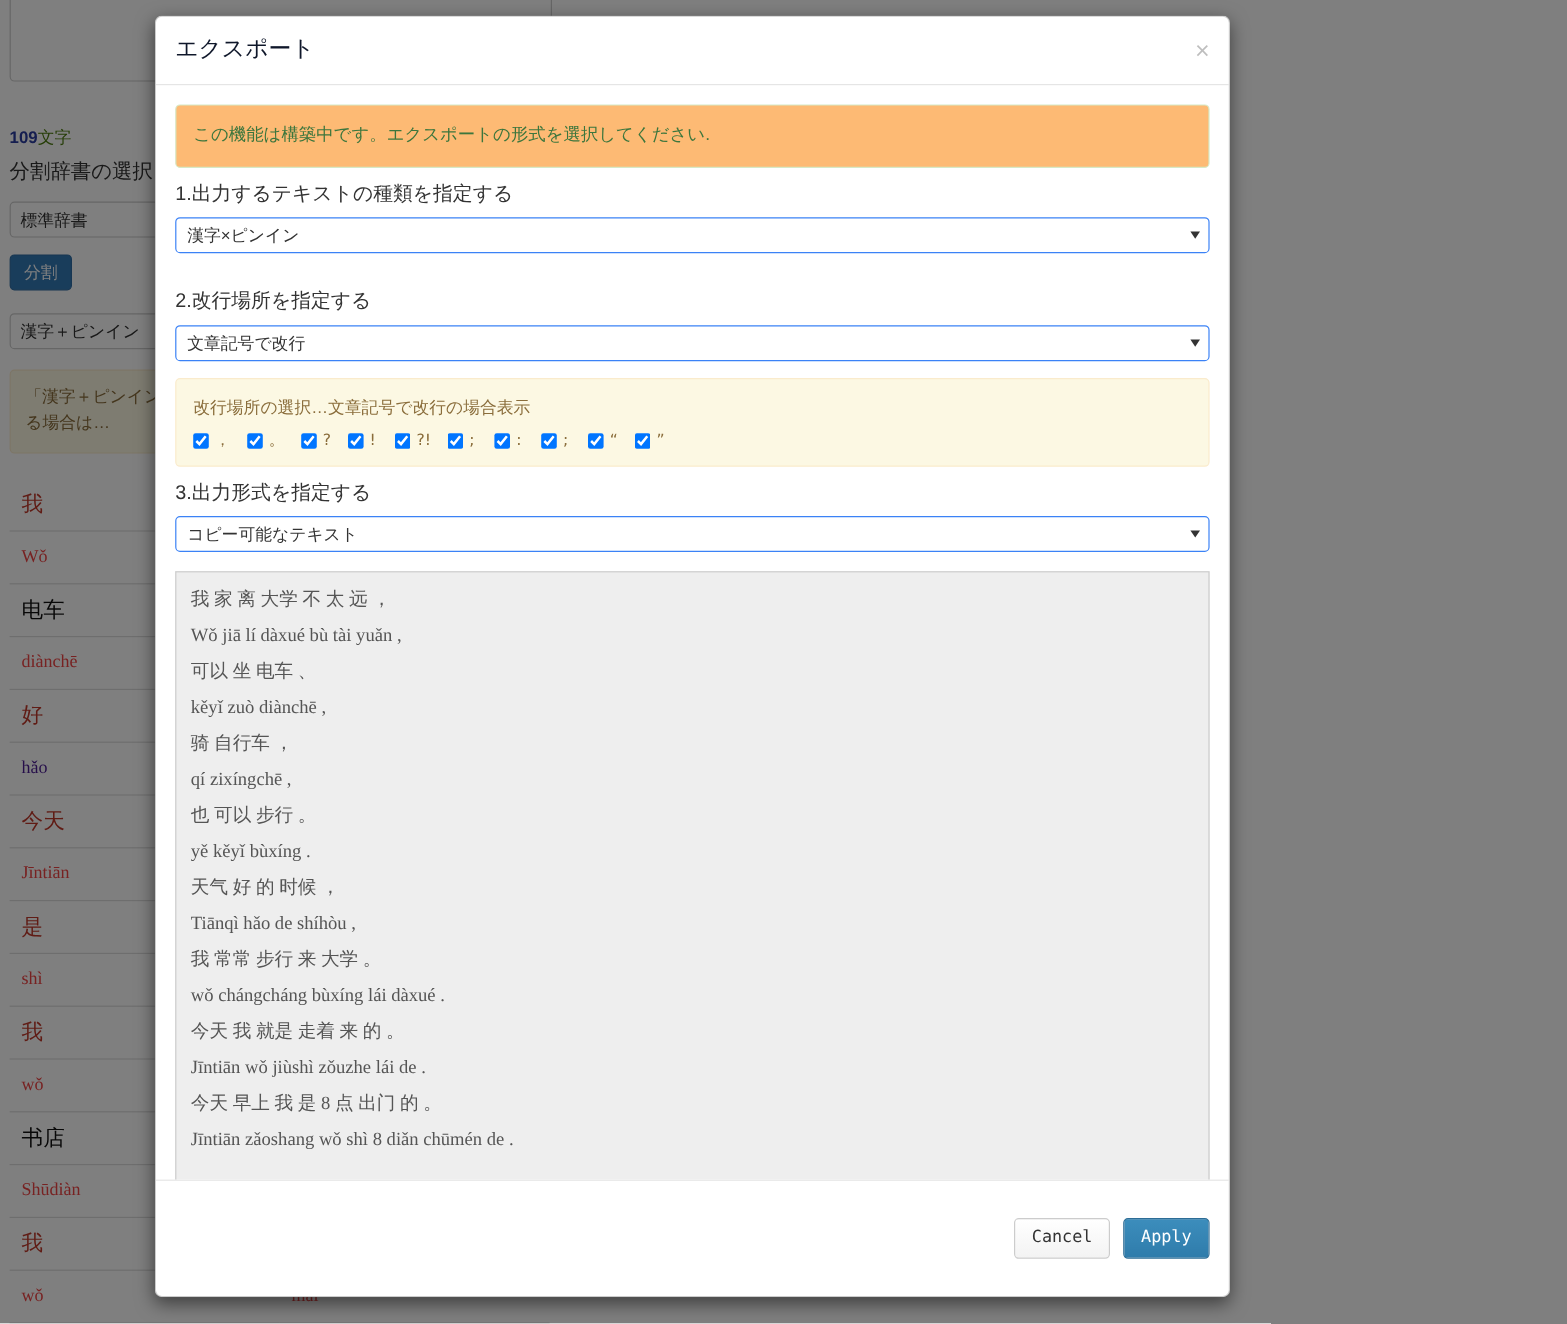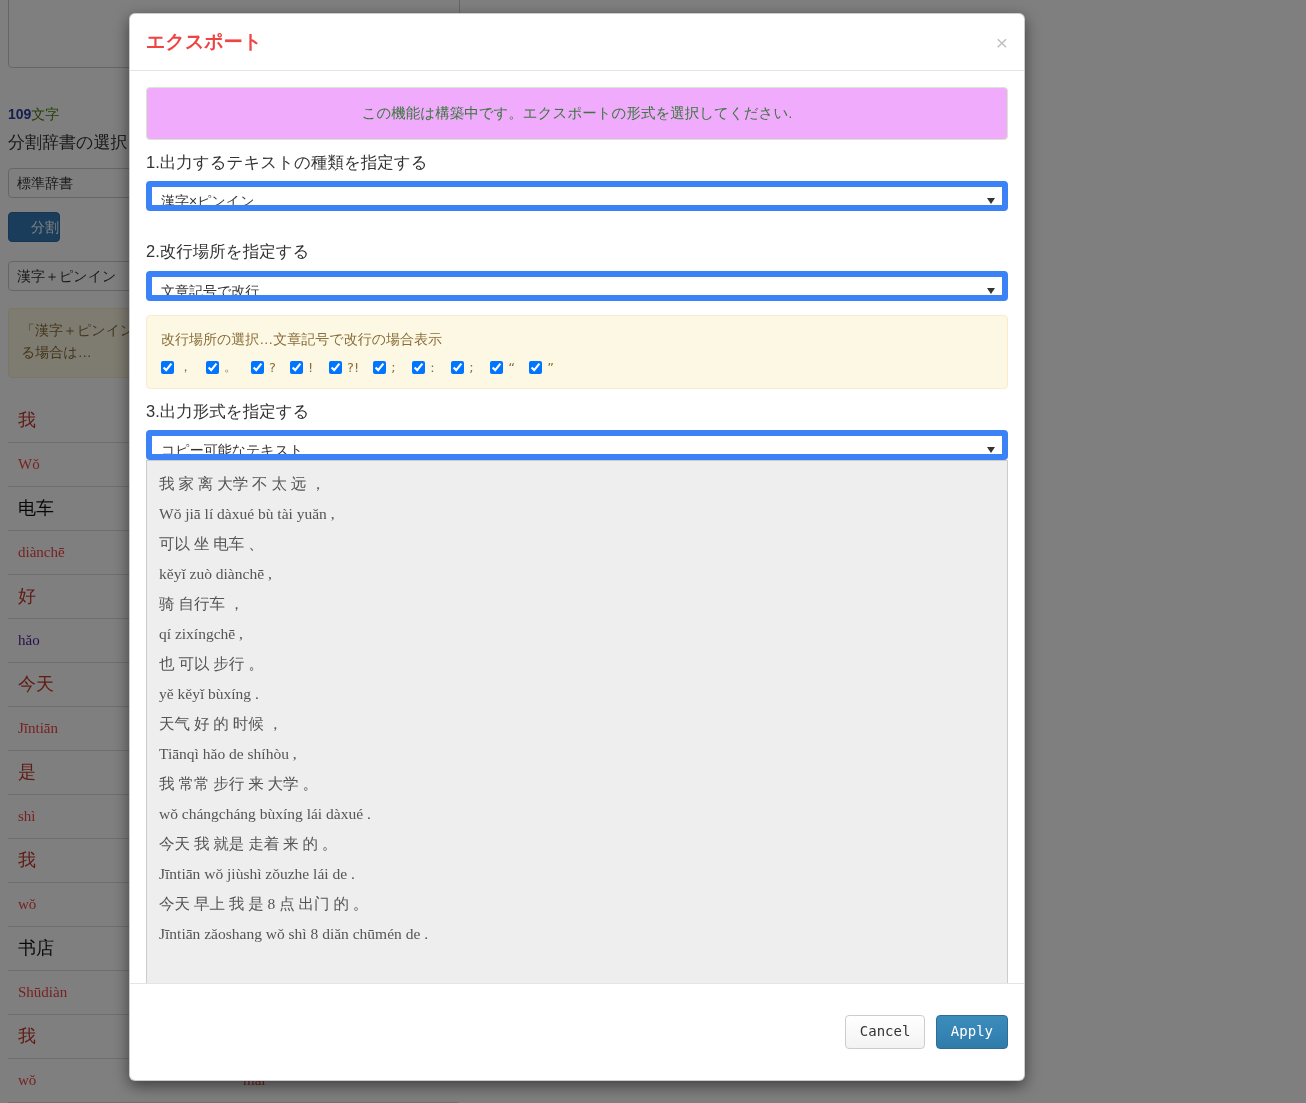--- a/index.html
+++ b/index.html
@@ -41,21 +41,21 @@
     position: absolute; left: 8px; top: 168px;
     width: 300px; height: 30px;
     border: 1px solid #ccc; border-radius: 4px; background: #fff;
     font-size: 14px; color: #333; padding: 5px 8px; line-height: 19px;
   }
 
   .bg-splitbtn {
     position: absolute; left: 8px; top: 212px;
     width: 52px; height: 30px;
     background: #337ab7; border: 1px solid #2e6da4; border-radius: 4px;
-    color: #fff; font-size: 14px; text-align: right; line-height: 28px;
+    color: #fff; font-size: 14px; text-align: center; line-height: 28px;
   }
 
   .bg-select2 {
     position: absolute; left: 8px; top: 261px;
     width: 340px; height: 30px;
     border: 1px solid #ccc; border-radius: 4px; background: #fff;
     font-size: 14px; color: #333; padding: 5px 8px; line-height: 19px;
   }
 
   .bg-warnbox {
@@ -106,55 +106,54 @@
     display: flex; flex-direction: column;
   }
 
   .modal-header {
     position: relative;
     padding: 15px 16px 14px 16px;
     border-bottom: 1px solid #e5e5e5;
     flex: 0 0 auto;
   }
   .modal-title {
-    font-size: 19px; color: #ef4444; line-height: 1.42;
-    margin: 0; font-weight: bold;
+    font-size: 19px; color: #0f172a; line-height: 1.42;
+    margin: 0; font-weight: normal;
   }
   .modal-close {
     position: absolute; right: 16px; top: 18px;
     background: none; border: none; padding: 0;
     font-size: 21px; line-height: 1; color: #000; opacity: 0.25;
     cursor: pointer; font-family: "Liberation Sans", sans-serif;
   }
 
   .modal-body {
     padding: 16px 16px 4px 16px;
     flex: 1 1 auto;
     overflow: hidden;
   }
 
   .alert-success {
-    background: #f0abfc; border: 1px solid #d6e9c6;
+    background: #fdba74; border: 1px solid #d6e9c6;
     border-radius: 4px;
     color: #3c763d; font-size: 14.5px;
     padding: 15px 14px; margin: 0 0 12px 0;
     line-height: 1.45;
-    text-align: center;
   }
 
   .form-label {
     font-size: 16.5px; color: #333;
     margin: 0 0 8px 0; line-height: 1.3;
   }
   .form-label.second { margin-top: 30px; }
 
   .form-select {
     position: relative;
     width: 100%; height: 30px;
-    border: 6px solid #3b82f6; border-radius: 4px;
+    border: 1px solid #3b82f6; border-radius: 4px;
     background: #fff;
     font-size: 14px; color: #333;
     padding: 5px 26px 13px 9px;
     line-height: 18px;
     white-space: nowrap; overflow: hidden;
   }
   .form-select .caret {
     position: absolute; right: 7px; top: 11px;
     width: 0; height: 0;
     border-left: 4px solid transparent;
@@ -175,20 +174,21 @@
   .checkitem { display: flex; align-items: center; margin-right: 14px; }
   .checkitem input[type=checkbox] { margin: 0 5px 0 0; width: 13px; height: 13px; }
   .checkitem .sym {
     font-size: 13px; color: #8a6d3b;
     font-family: "DejaVu Sans", sans-serif;
     min-width: 7px;
   }
 
   .output-area {
     position: relative;
+    margin-top: 16px;
     width: 100%;
     height: 537px;
   }
   .output-area textarea {
     width: 100%; height: 100%;
     border: 1px solid #ccc;
     background: #eeeeee;
     color: #555;
     font-family: "Liberation Serif", "DejaVu Serif", serif;
     font-size: 15.5px;

